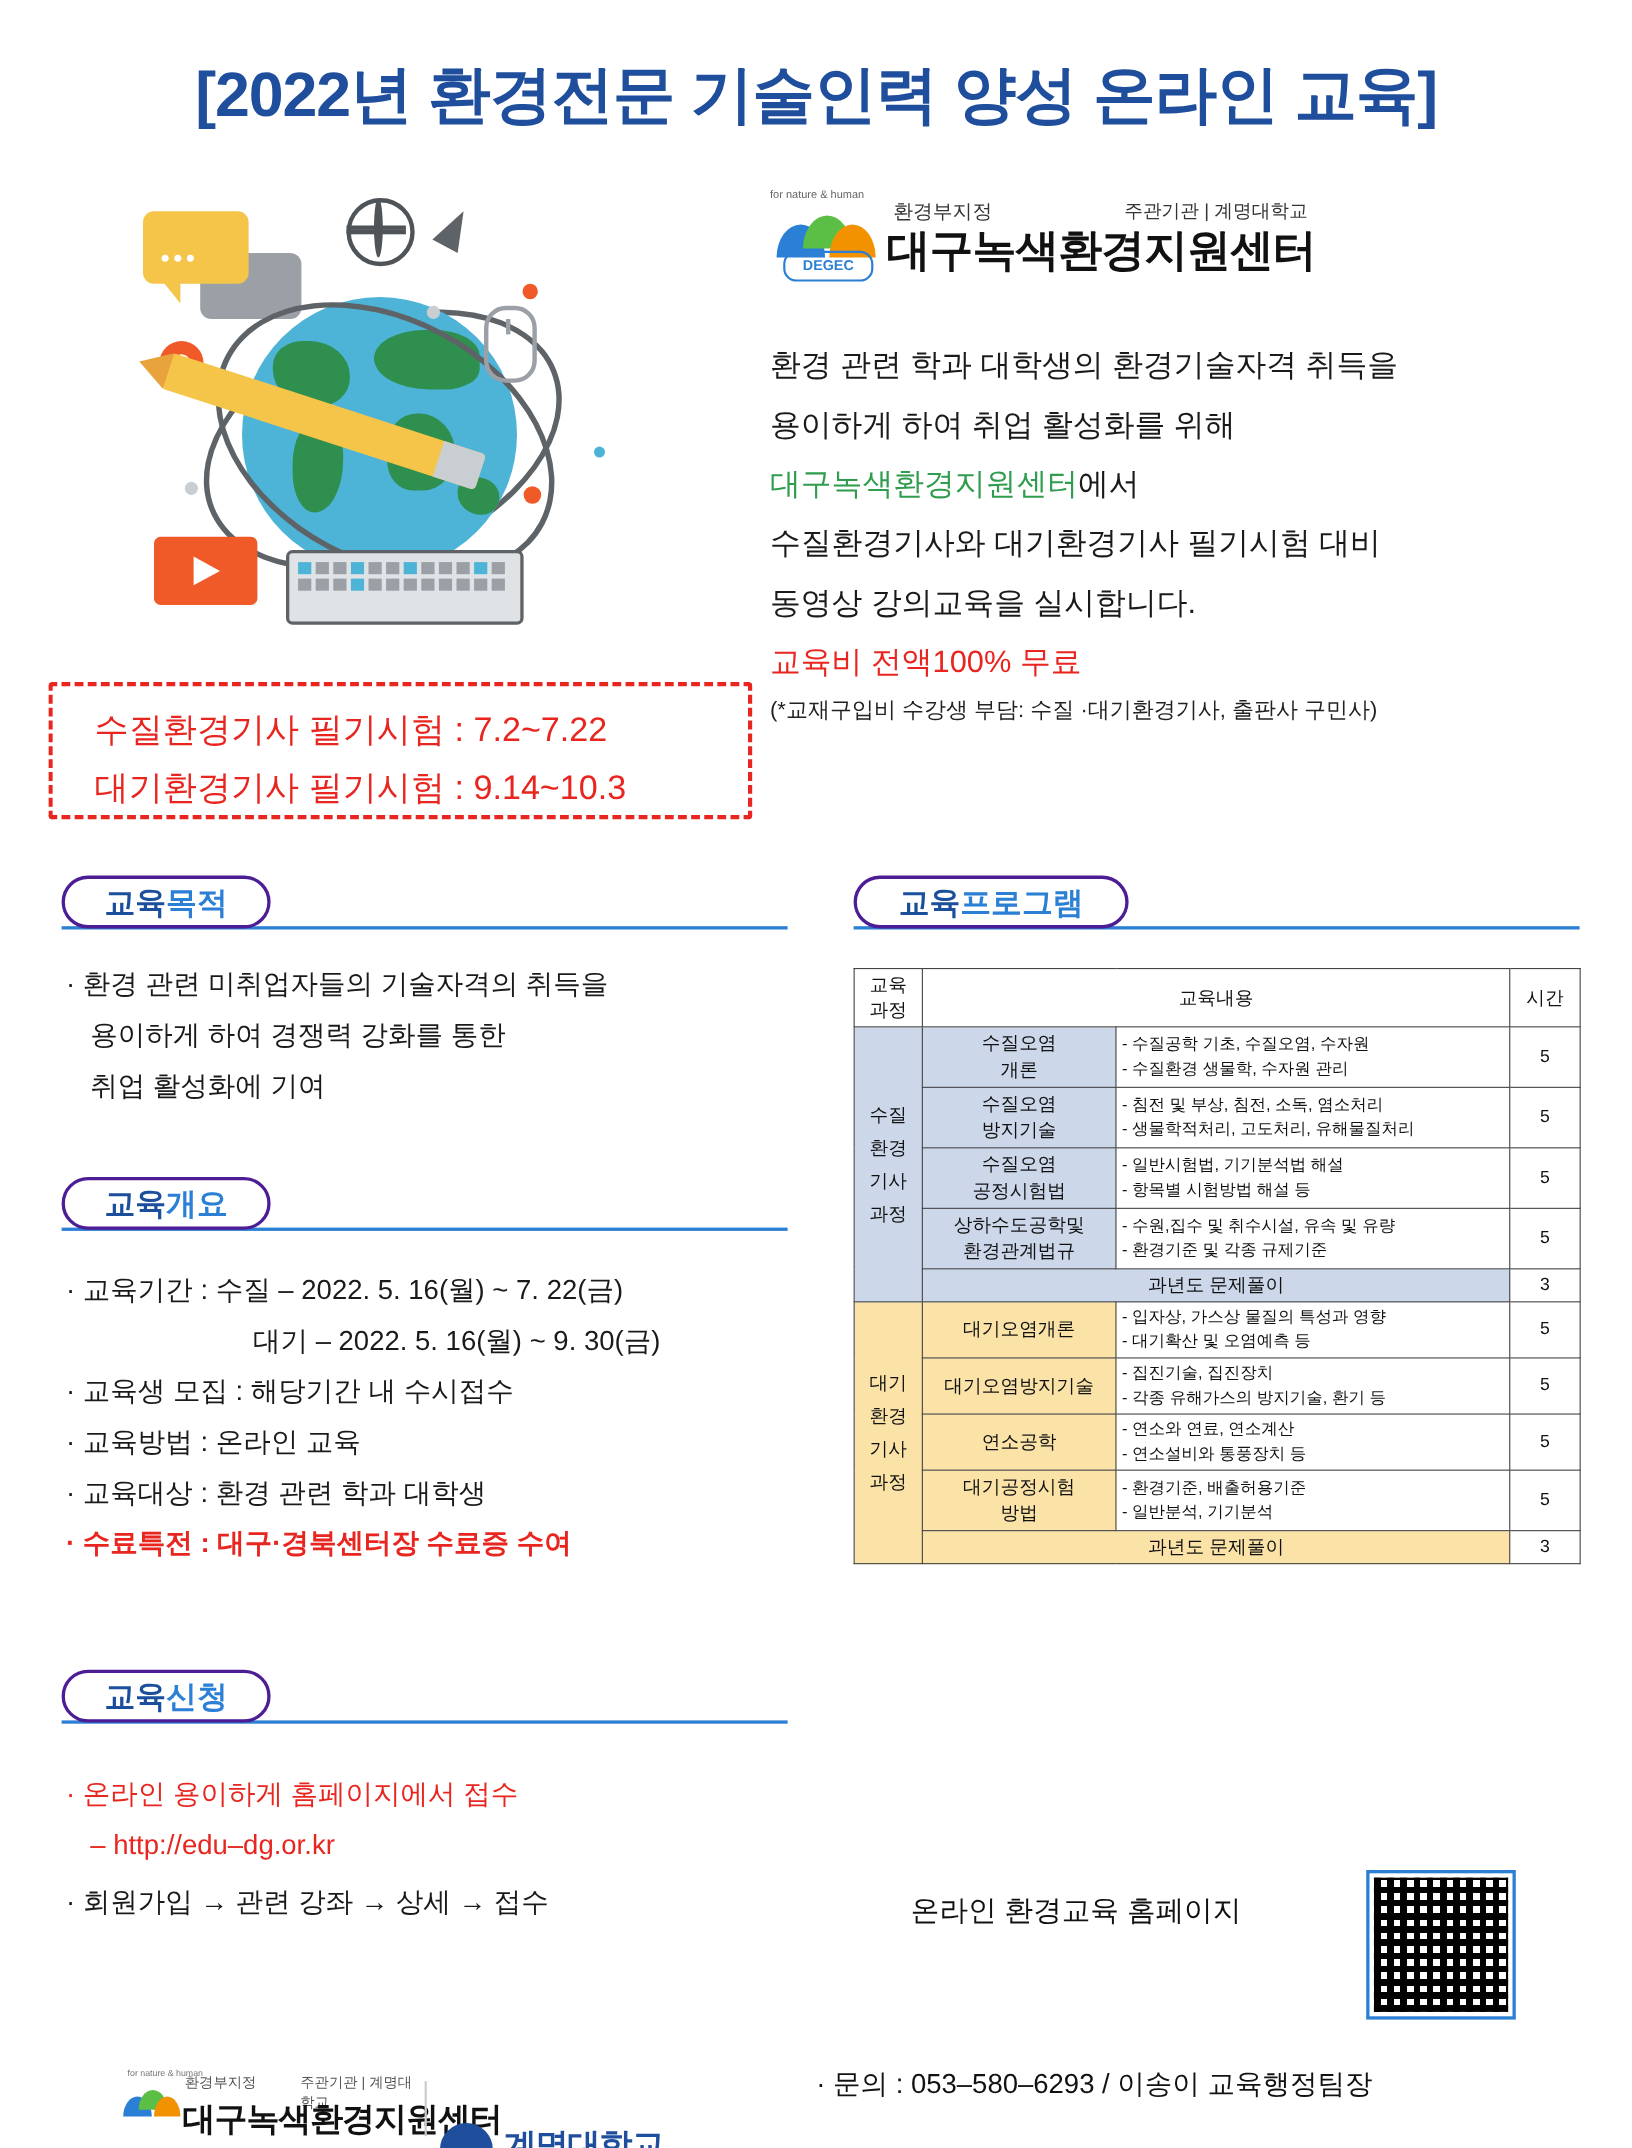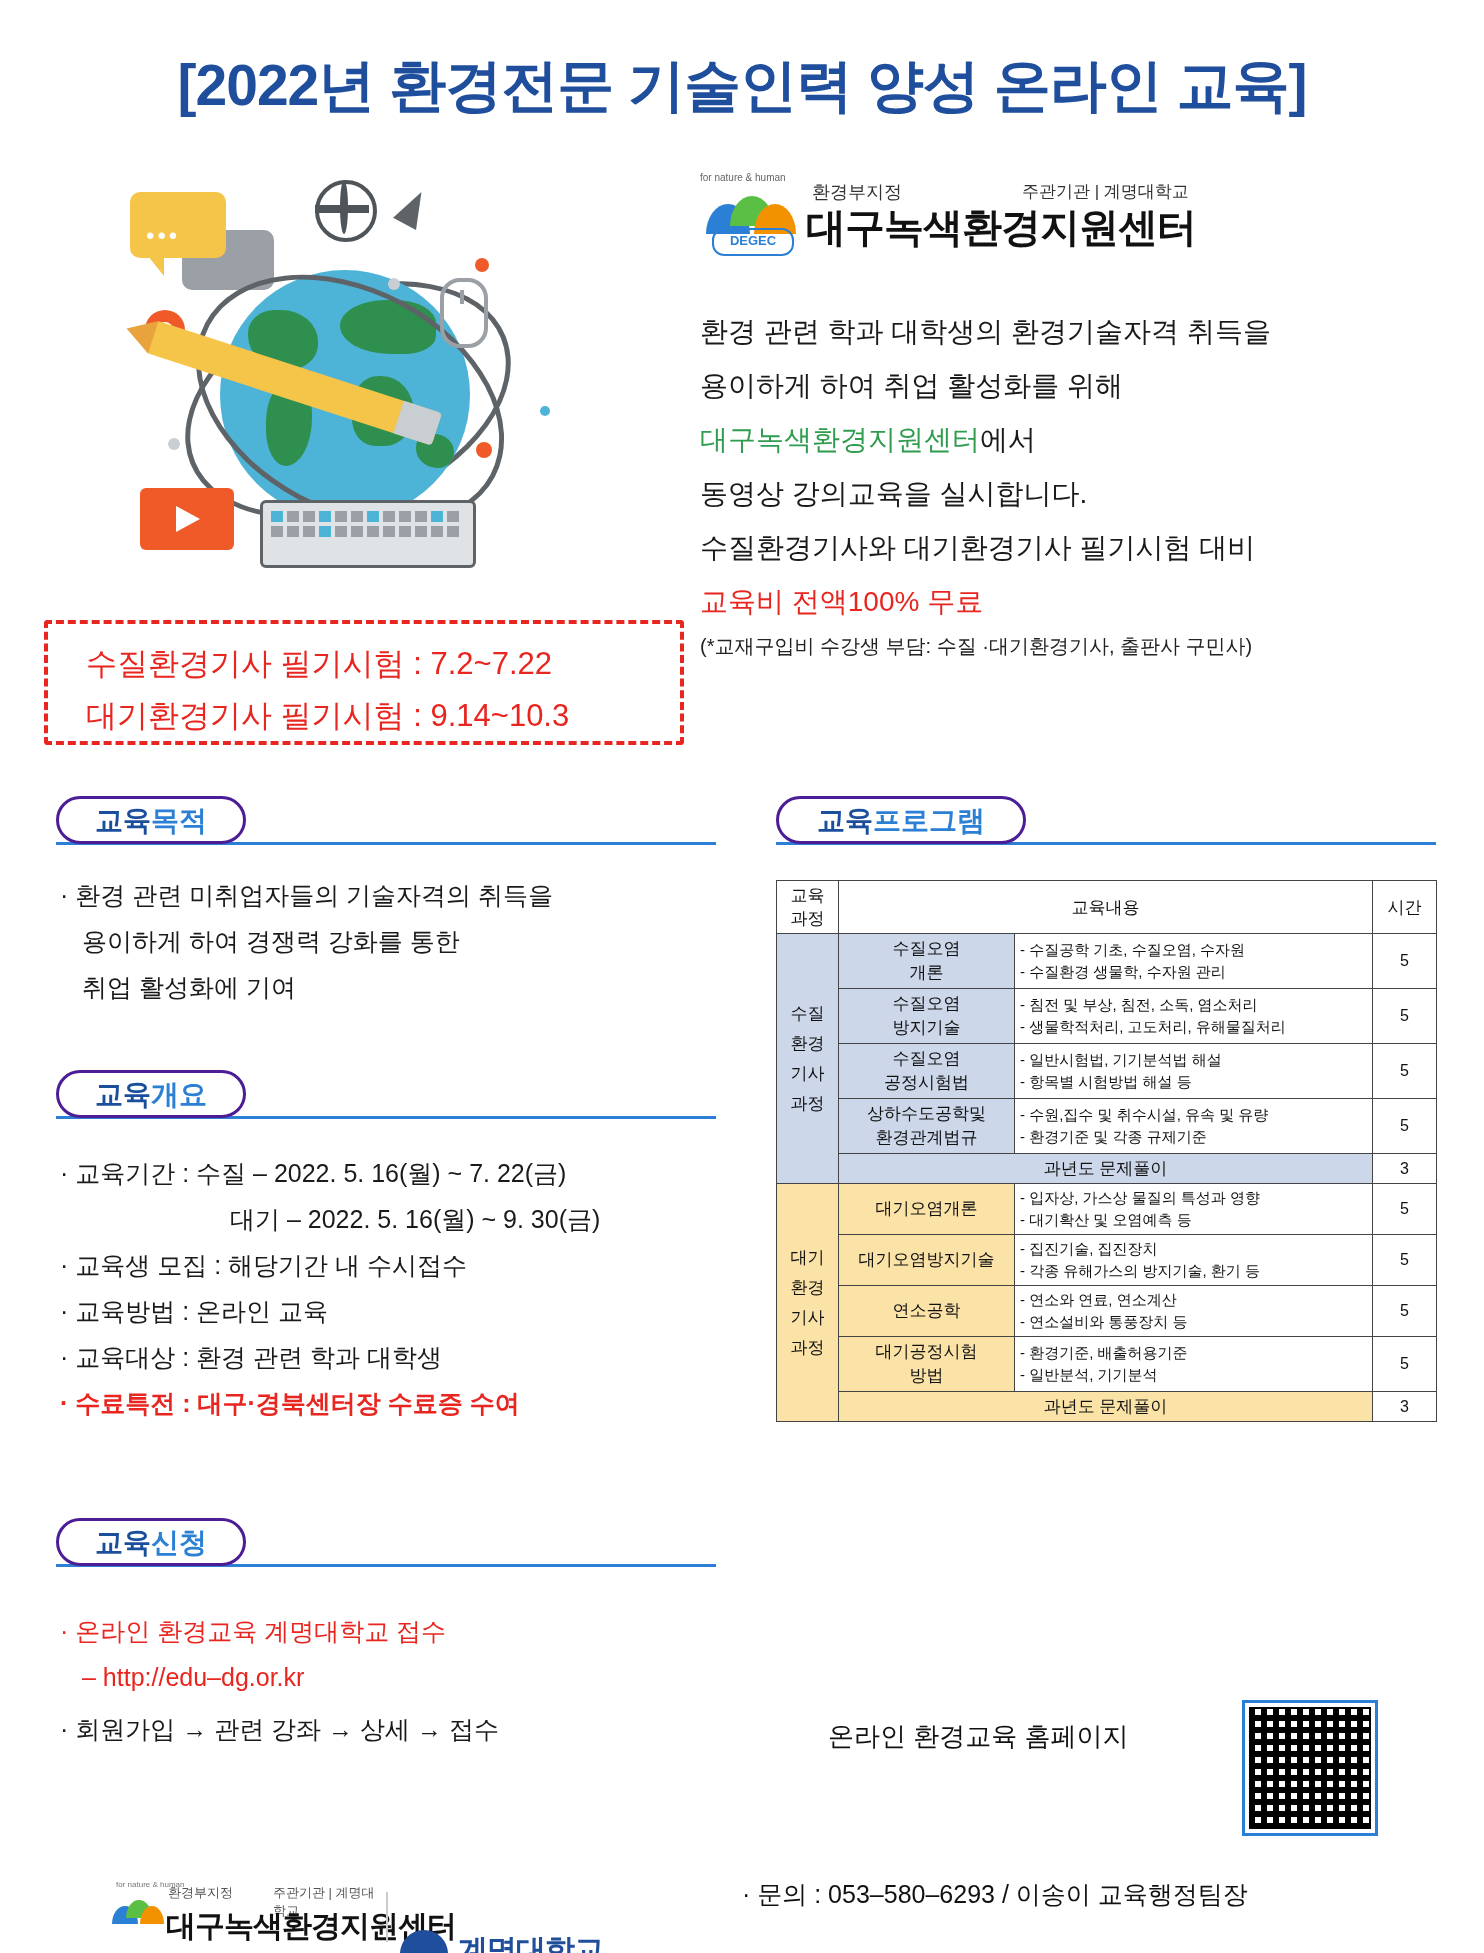--- a/index.html
+++ b/index.html
@@ -476,22 +476,22 @@
 <div class="label-env">환경부지정</div>
 <div class="label-host">주관기관 | 계명대학교</div>
 <div class="degec-name">대구녹색환경지원센터</div>
 
 <div class="intro">
   <div>환경 관련 학과 대학생의 환경기술자격 취득을</div>
   <div>용이하게 하여 취업 활성화를 위해</div>
   <div>
     <span class="green">대구녹색환경지원센터</span><span>에서</span>
   </div>
+  <div>수질환경기사와 대기환경기사 필기시험 대비</div>
   <div>동영상 강의교육을 실시합니다.</div>
-  <div>수질환경기사와 대기환경기사 필기시험 대비</div>
   <div class="red">교육비 전액100% 무료</div>
   <div class="small">(*교재구입비 수강생 부담: 수질 ·대기환경기사, 출판사 구민사)</div>
 </div>
 
 <div class="pill" style="left:56px; top:796px; width:190px;">
   <span class="bold-dark">교육</span><span>목적</span>
 </div>
 <div class="rule" style="left:56px; top:842px; width:660px;"></div>
 <div class="body-text" style="left:60px; top:872px; width:660px;">
   <div>· 환경 관련 미취업자들의 기술자격의 취득을</div>
@@ -510,21 +510,21 @@
   <div>· 교육방법 : 온라인 교육</div>
   <div>· 교육대상 : 환경 관련 학과 대학생</div>
   <div class="red">· 수료특전 : 대구·경북센터장 수료증 수여</div>
 </div>
 
 <div class="pill" style="left:56px; top:1518px; width:190px;">
   <span class="bold-dark">교육</span><span>신청</span>
 </div>
 <div class="rule" style="left:56px; top:1564px; width:660px;"></div>
 <div class="body-text" style="left:60px; top:1608px; width:680px;">
-  <div class="red" style="color:#e8251f;font-weight:normal;">· 온라인 환경교육 계명대학교 접수</div>
+  <div class="red" style="color:#e8251f;font-weight:normal;">· 온라인 용이하게 홈페이지에서 접수</div>
   <div class="red" style="color:#e8251f;font-weight:normal;padding-left:22px;">– http://edu–dg.or.kr</div>
   <div style="margin-top:6px;">· 회원가입 → 관련 강좌 → 상세 → 접수</div>
 </div>
 
 <div class="pill" style="left:776px; top:796px; width:250px;">
   <span class="bold-dark">교육</span><span>프로그램</span>
 </div>
 <div class="rule" style="left:776px; top:842px; width:660px;"></div>
 
 <table class="prog-table">

